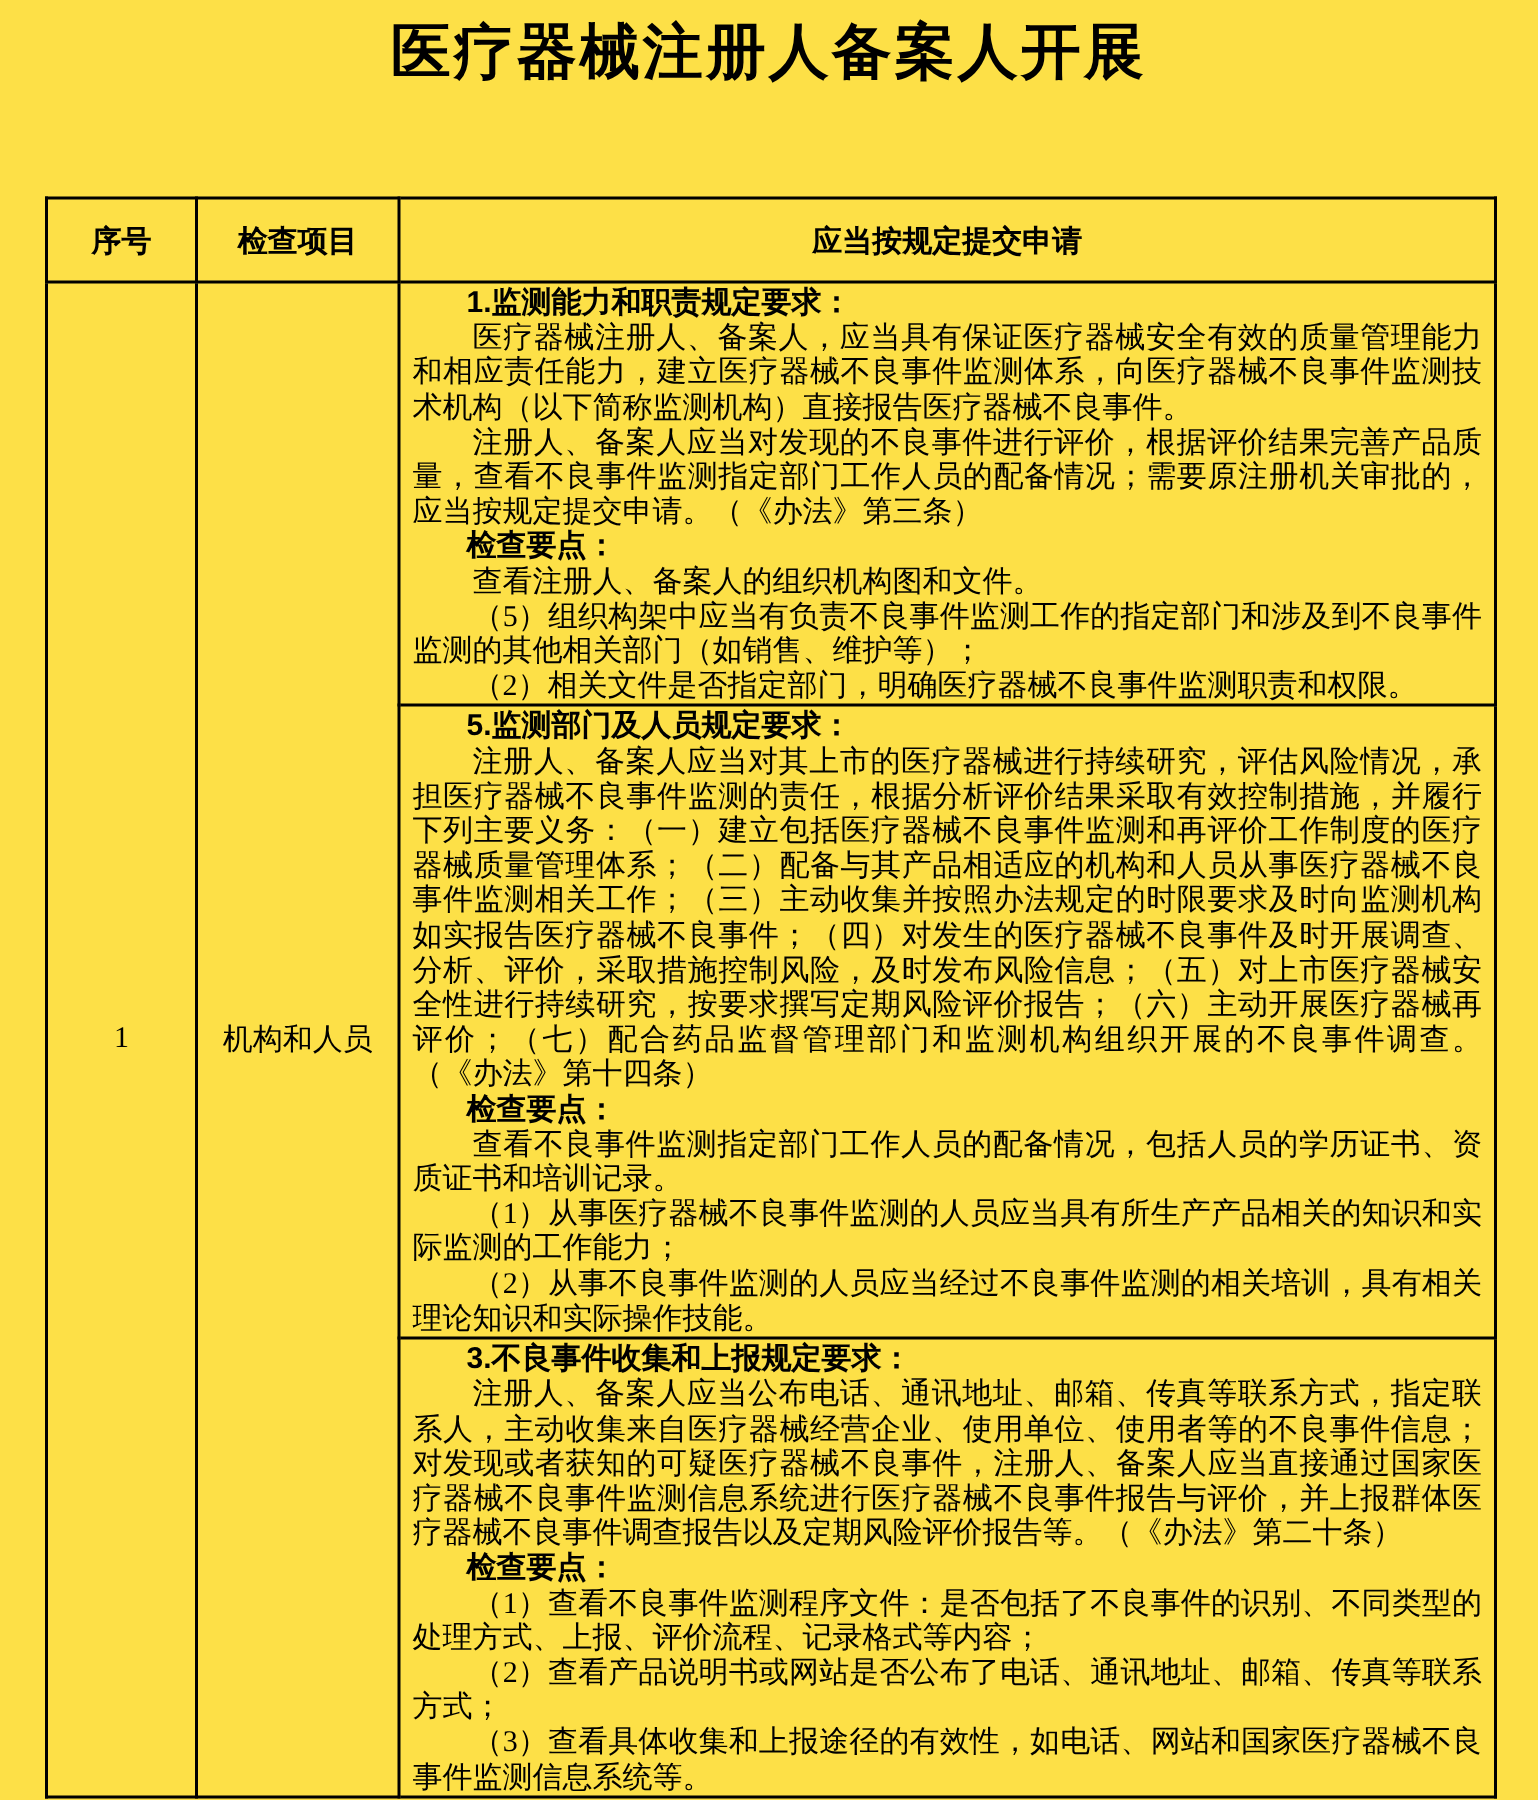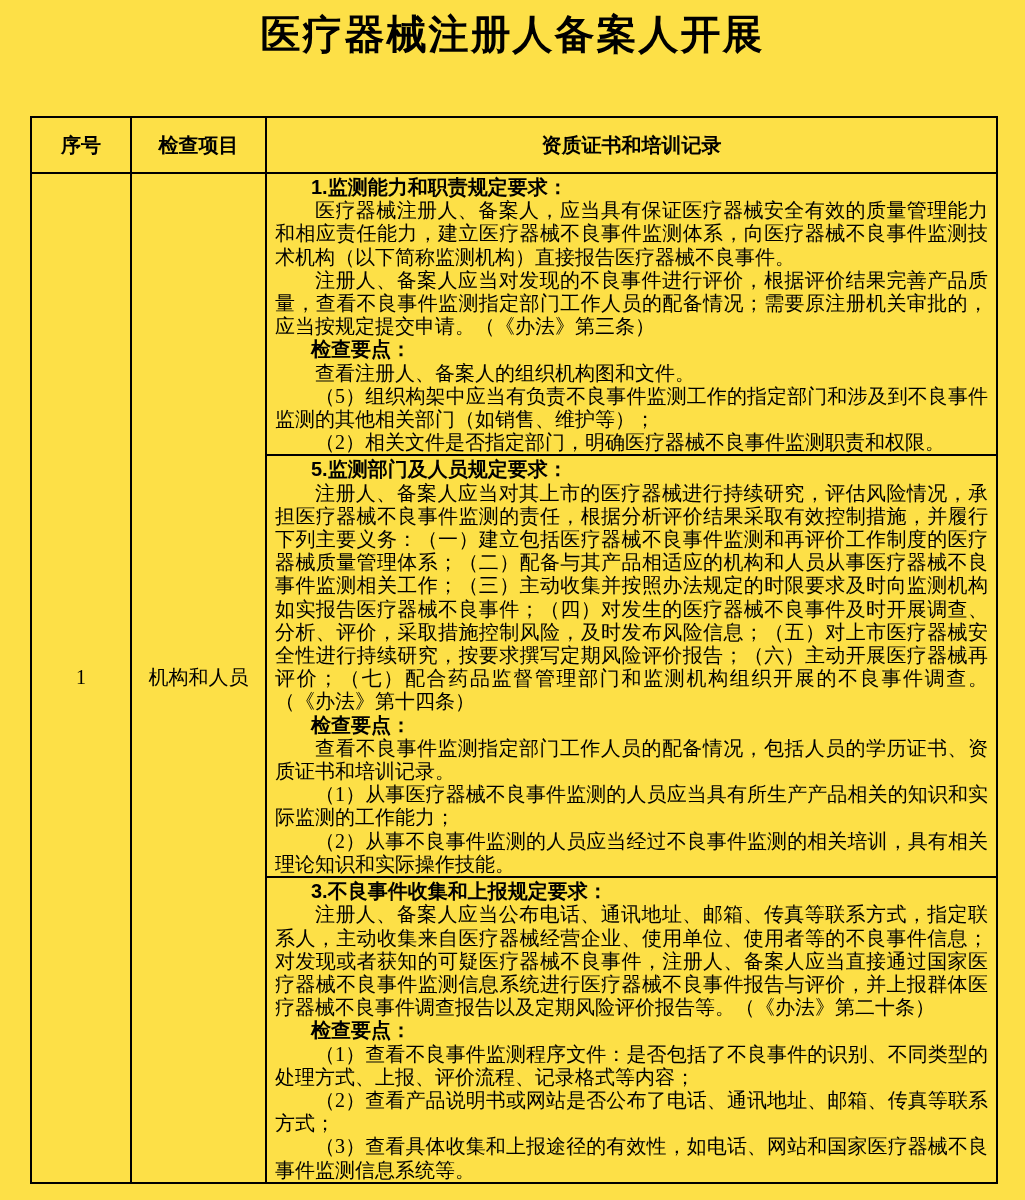--- a/index.html
+++ b/index.html
@@ -21,21 +21,21 @@
     text-align: center;
     font-weight: bold;
     font-size: 40px;
     line-height: 50px;
     letter-spacing: 2px;
     font-family: "Liberation Serif", serif;
   }
   table.check-table {
     position: absolute;
     left: 30px;
-    top: 116px;
+    top: 131px;
     width: 966px;
     border-collapse: collapse;
     table-layout: fixed;
   }
   table.check-table th,
   table.check-table td {
     border: 2px solid #000000;
     vertical-align: middle;
   }
   col.c-serial { width: 100px; }
@@ -85,21 +85,21 @@
   <table class="check-table">
     <colgroup>
       <col class="c-serial">
       <col class="c-item">
       <col class="c-req">
     </colgroup>
     <tbody>
         <tr>
       <th class="hcell">序号</th>
       <th class="hcell">检查项目</th>
-      <th class="hcell">资质证书和培训记录</th>
+      <th class="hcell">应当按规定提交申请</th>
     </tr>
     <tr>
       <td class="serial-cell" rowspan="3">1</td>
       <td class="item-cell" rowspan="3">机构和人员</td>
       <td class="section-cell sec-1">
         <p class="sec-heading">1.监测能力和职责规定要求：</p>
         <p class="para">医疗器械注册人、备案人，应当具有保证医疗器械安全有效的质量管理能力和相应责任能力，建立医疗器械不良事件监测体系，向医疗器械不良事件监测技术机构（以下简称监测机构）直接报告医疗器械不良事件。</p>
         <p class="para">注册人、备案人应当对发现的不良事件进行评价，根据评价结果完善产品质量，查看不良事件监测指定部门工作人员的配备情况；需要原注册机关审批的，应当按规定提交申请。（《办法》第三条）</p>
         <p class="sec-heading">检查要点：</p>
         <p class="para">查看注册人、备案人的组织机构图和文件。</p>

